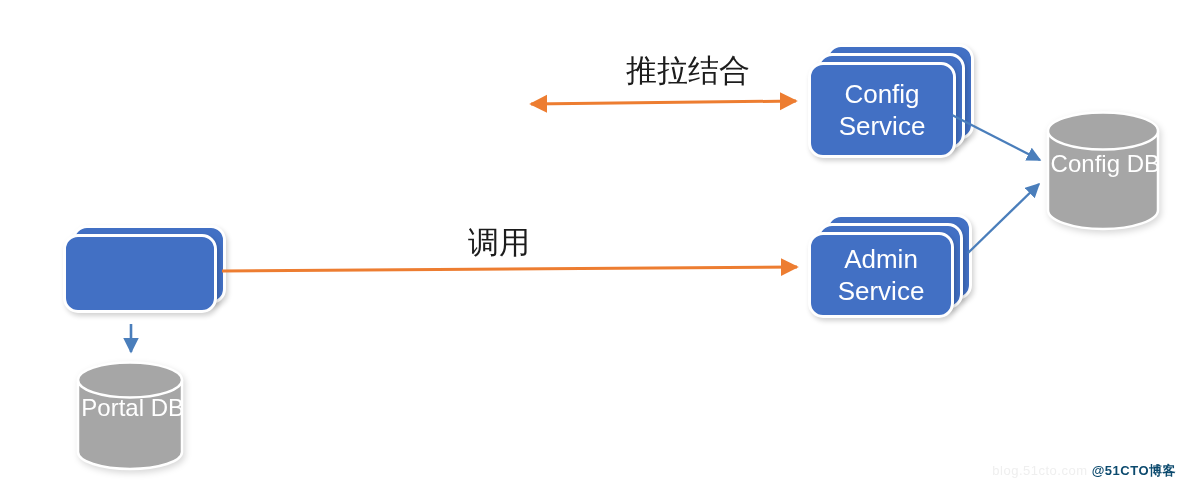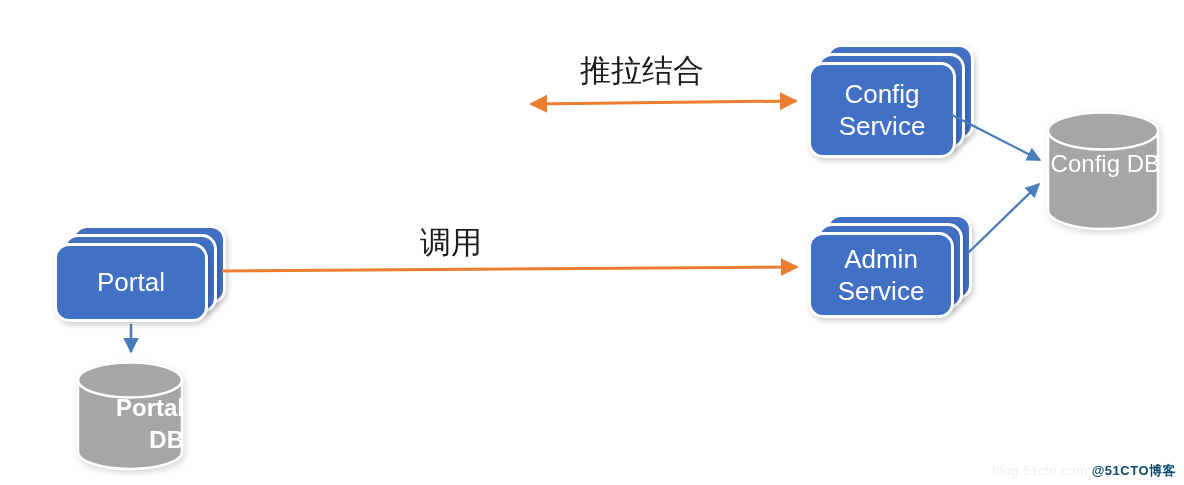--- a/index.html
+++ b/index.html
@@ -47,29 +47,29 @@
   
   .cylinder { position:absolute; }
   .cylinder svg { display:block; filter:drop-shadow(2px 3px 3px rgba(0,0,0,0.15)); }
   .cyl-label {
     position:absolute; left:0; right:0;
     color:#ffffff; text-align:right;
     font-size:24px; line-height:1.35;
   }
   .cyl-config-db { left:1046px; top:110px; width:114px; height:122px; }
   .cyl-config-db .cyl-label { top:38px; }
-  .cyl-portal-db { left:76px; top:360px; width:108px; height:112px;font-weight:bold; }
+  .cyl-portal-db { left:76px; top:360px; width:108px; height:112px; }
   .cyl-portal-db .cyl-label { top:32px; }
 
   
   .edge-label {
     position:absolute;
     font-family:"DejaVu Serif","Liberation Serif",serif;
     color:#1c1c1c;
-    text-align:left;
+    text-align:right;
   }
   .edge-label-push-pull { left:580px; top:50px; width:170px; font-size:31px; }
   .edge-label-call      { left:420px; top:222px; width:110px; font-size:31px; }
 
   
   .arrows { position:absolute; left:0; top:0; pointer-events:none; }
 
   
   .watermark {
     position:absolute; right:8px; bottom:5px;
@@ -97,23 +97,20 @@
     <div class="layer back"></div>
     <div class="layer mid"></div>
     <div class="layer front">
       <div class="node-label">Admin Service</div>
     </div>
   </div>
 
   <div class="stack stack-portal">
     <div class="layer back"></div>
     <div class="layer mid"></div>
-    <div class="layer front">
-      <div class="node-label">Portal</div>
-    </div>
   </div>
 
   <div class="cylinder cyl-config-db">
     <svg width="114" height="122" viewBox="0 0 114 122">
       <path d="M2,21 L2,100 a55,19 0 0 0 110,0 L112,21" stroke="#ffffff" stroke-width="2.5" fill="#a6a6a6"></path>
       <ellipse cx="57" cy="21" rx="55" ry="18.5" stroke="#ffffff" stroke-width="2.5" fill="#a6a6a6"></ellipse>
     </svg>
     <div class="cyl-label">Config DB</div>
   </div>
 

